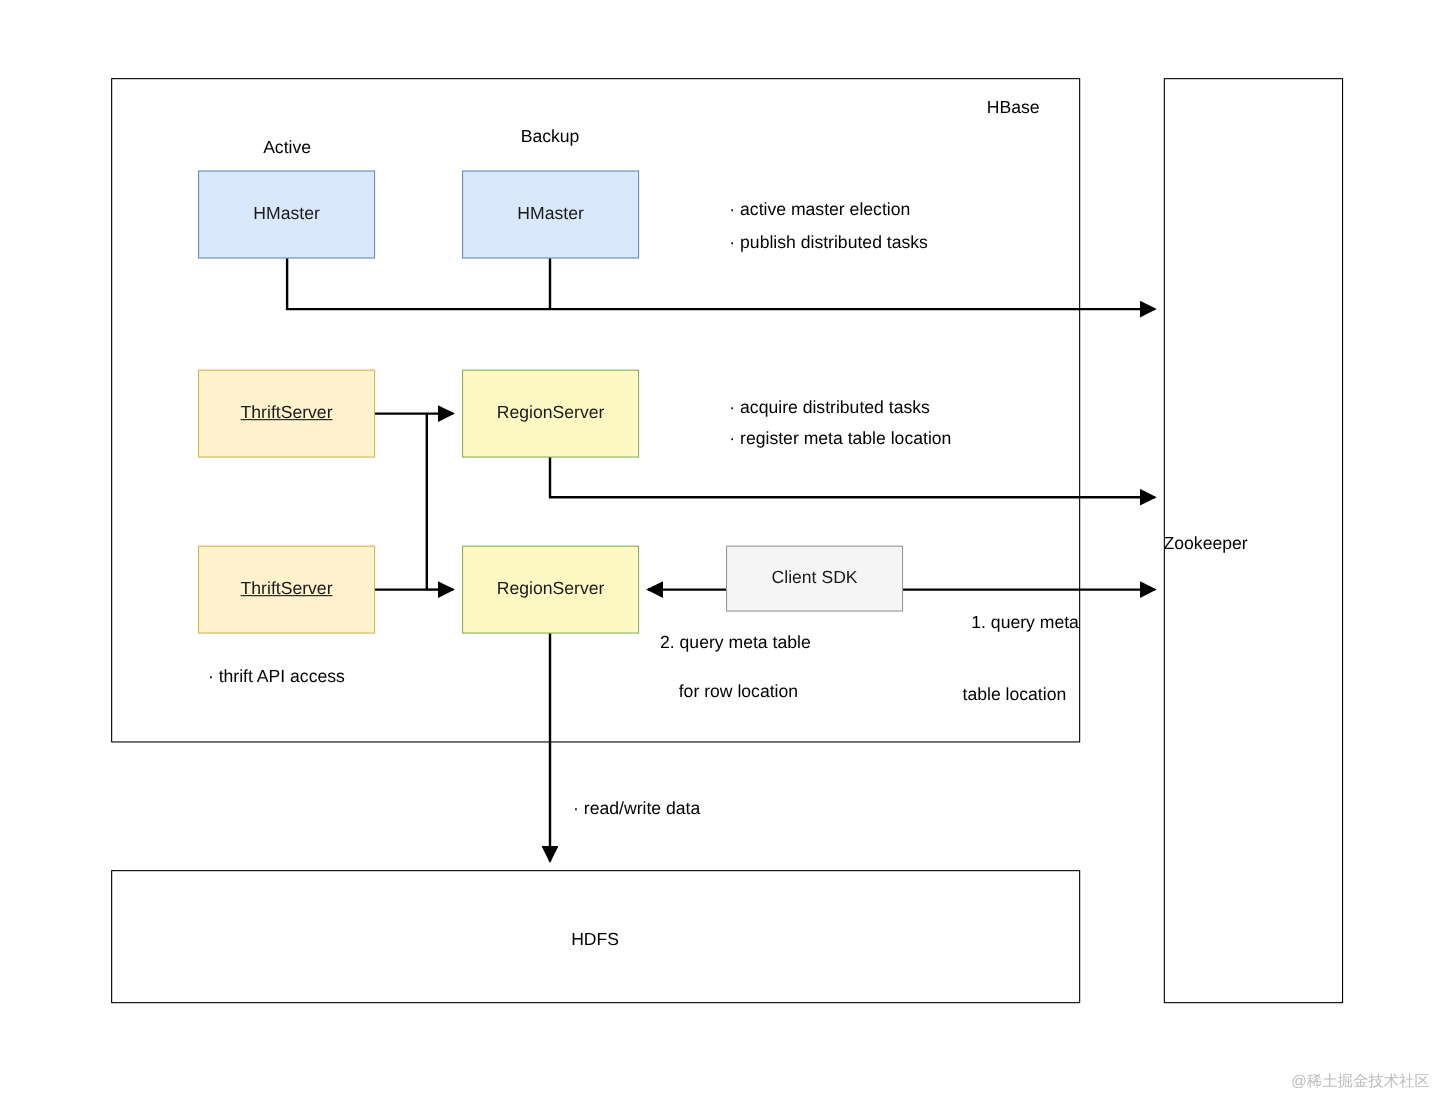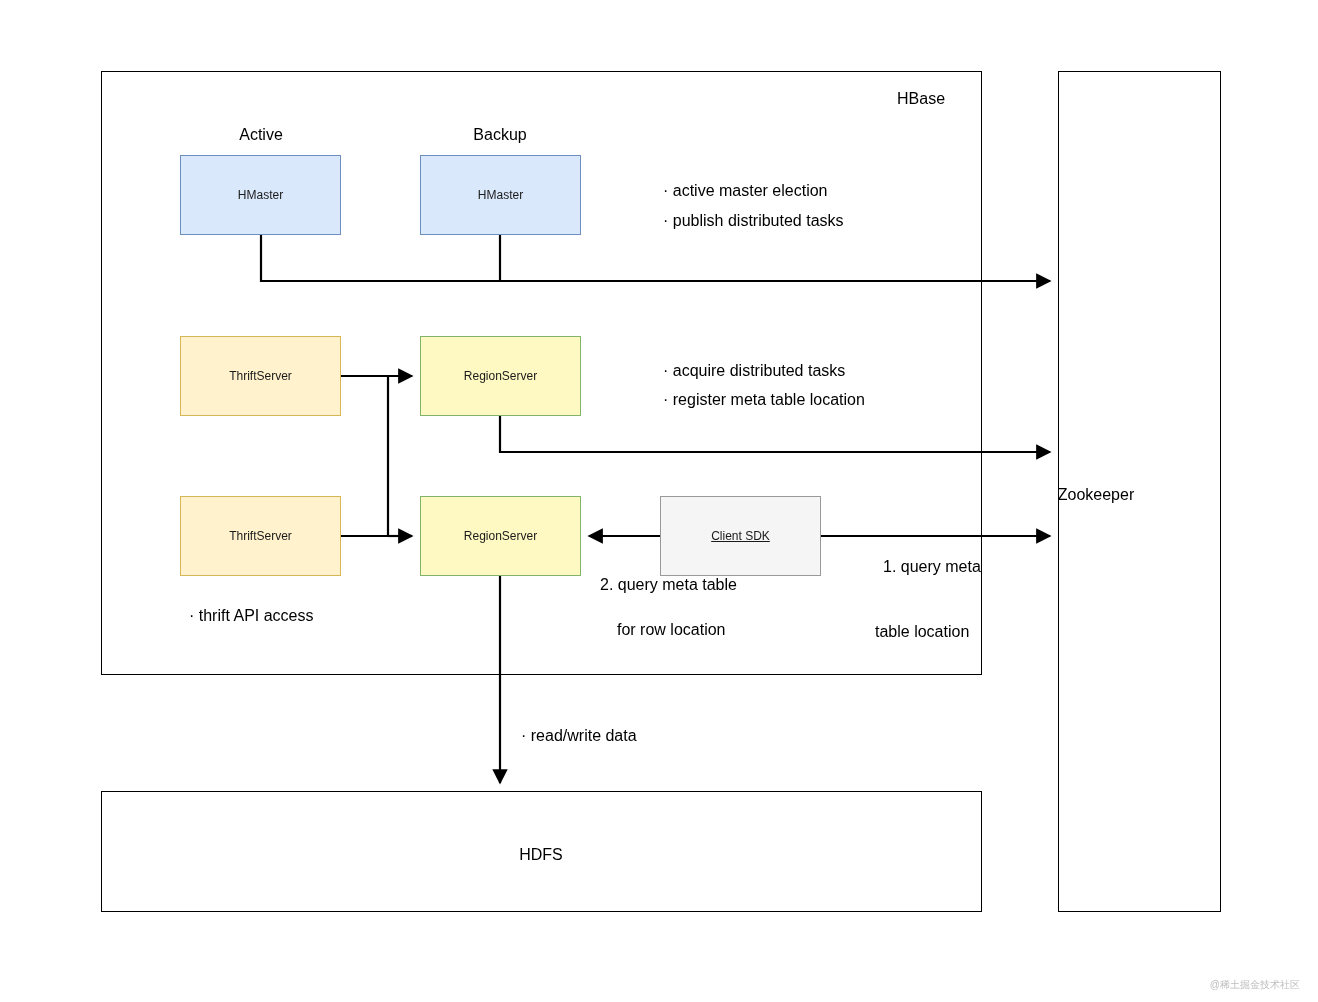--- a/index.html
+++ b/index.html
@@ -18,34 +18,35 @@
     overflow: hidden;
     background: #ffffff;
   }
   .box {
     position: absolute;
     box-sizing: border-box;
     display: flex;
     align-items: center;
     justify-content: center;
     text-align: center;
-    font-size: 12px;
+    font-size: 16px;
     color: #1a1a1a;
   }
   .plain-box {
     border: 1.6px solid #000000;
     background: #ffffff;
   }
   .blue-box {
     border: 1.5px solid #6c8ebf;
     background: #dae8fc;
   }
   .yellow-box {
     border: 1.5px solid #d6b656;
     background: #fff2cc;
+    text-decoration: underline;
   }
   .green-box {
     border: 1.5px solid #82b366;
     background: #fef9c3;
   }
   .gray-box {
     border: 1.5px solid #999999;
     background: #f5f5f5;
   }
   .label {
@@ -67,21 +68,21 @@
     left: 0;
     top: 0;
     width: 1318px;
     height: 1002px;
     pointer-events: none;
   }
   .watermark {
     position: absolute;
     right: 18px;
     bottom: 10px;
-    font-size: 10px;
+    font-size: 14px;
     color: #bdbdbd;
   }
 </style>
 </head>
 <body>
 
 <div id="canvas">
 
   <div class="box plain-box" style="left:101px; top:71px; width:881px; height:604px;"></div>
 
@@ -89,32 +90,32 @@
 
   <div class="box plain-box" style="left:101px; top:791px; width:881px; height:121px;"></div>
 
   <div class="label" style="left:897px; top:87px;">HBase</div>
 
   <div class="label center" style="left:1096px; top:483px;">Zookeeper</div>
 
   <div class="label center" style="left:541px; top:843px;text-align:center;">HDFS</div>
 
   <div class="label center" style="left:261px; top:123px;">Active</div>
-  <div class="label center" style="left:500px; top:123px;">Backup</div>
+  <div class="label center" style="left:500px; top:113px;">Backup</div>
 
   <div class="box blue-box" style="left:180px; top:155px; width:161px; height:80px;">HMaster</div>
   <div class="box blue-box" style="left:420px; top:155px; width:161px; height:80px;">HMaster</div>
 
   <div class="box yellow-box" style="left:180px; top:336px; width:161px; height:80px;">ThriftServer</div>
   <div class="box yellow-box" style="left:180px; top:496px; width:161px; height:80px;">ThriftServer</div>
 
   <div class="box green-box" style="left:420px; top:336px; width:161px; height:80px;">RegionServer</div>
   <div class="box green-box" style="left:420px; top:496px; width:161px; height:80px;">RegionServer</div>
 
-  <div class="box gray-box" style="left:660px; top:496px; width:161px; height:80px;text-decoration:underline;">Client SDK</div>
+  <div class="box gray-box" style="left:660px; top:496px; width:161px; height:60px;">Client SDK</div>
 
   <div class="label left" style="left:663px; top:179px;">· active master election</div>
   <div class="label left" style="left:663px; top:209px;">· publish distributed tasks</div>
 
   <div class="label left" style="left:663px; top:359px;">· acquire distributed tasks</div>
   <div class="label left" style="left:663px; top:388px;">· register meta table location</div>
 
   <div class="label left" style="left:189px; top:604px;">· thrift API access</div>
 
   <div class="label left" style="left:521px; top:724px;">· read/write data</div>

